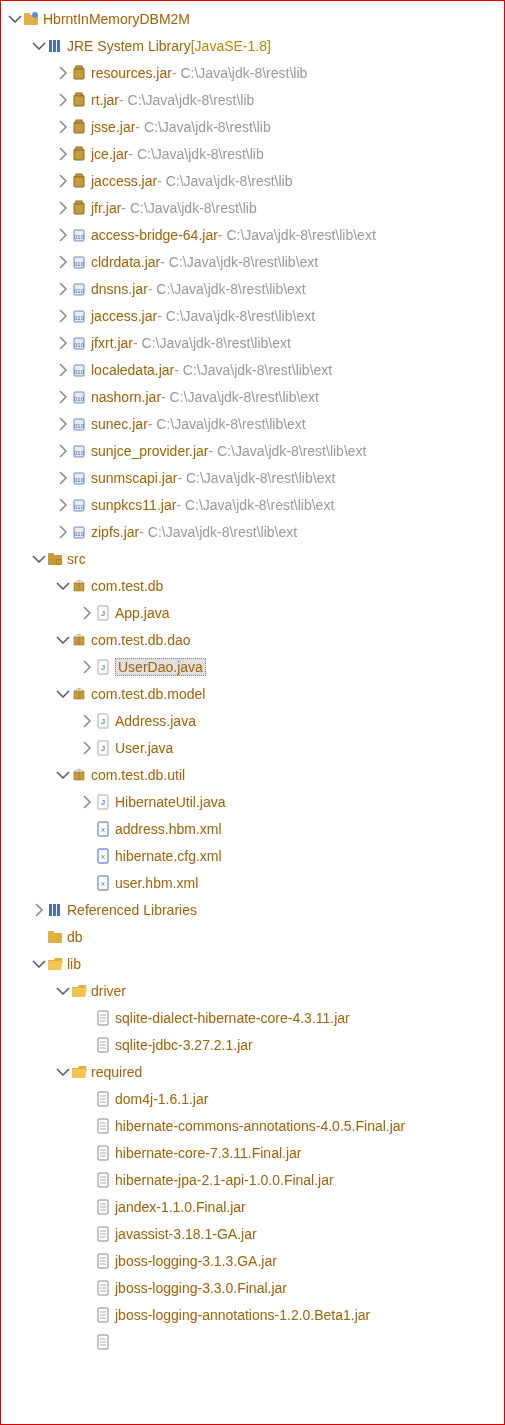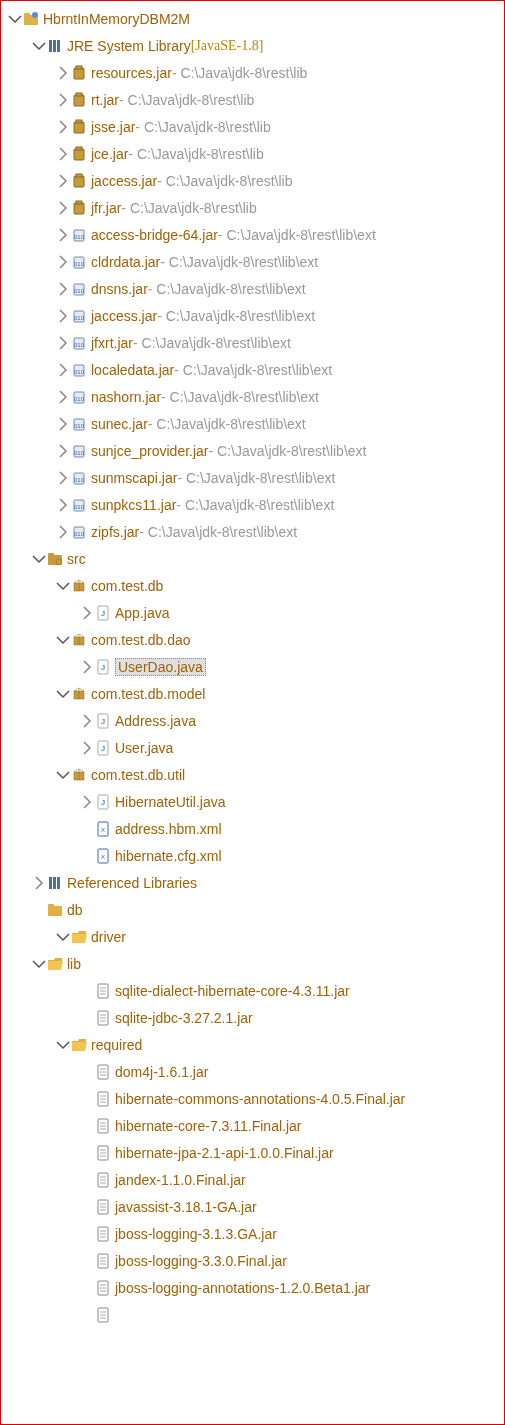--- a/index.html
+++ b/index.html
@@ -39,21 +39,21 @@
     width: 16px;
     height: 16px;
     display: inline-flex;
     align-items: center;
     justify-content: center;
     margin-right: 4px;
     flex-shrink: 0;
   }
   .label { color: #a16207; }
   .path  { color: #999; }
-  .decor { color: #b8860b; font-family: Liberation Serif, serif; }
+  .decor { color: #b8860b; }
   .sel {
     background: #e0e0e0;
     border: 1px dotted #888;
     padding: 0 2px;
   }
   .ic-lib    { fill: #4c6ea5; }
   .ic-jar    { fill: #c79b3a; stroke:#8a6a1e; }
   .ic-jar-ext{ fill: #eaeaea; stroke:#6a8cc7; }
   .ic-pkgroot{ fill: #c79b3a; }
   .ic-pkg    { fill: #c79b3a; }
@@ -519,20 +519,30 @@
       <span class="indent" style="width: 78px;"></span>
       <span class="arrow"></span>
       <span class="icon">
         <svg width="16" height="16" viewBox="0 0 16 16">
           <use href="#ic-xml"></use>
         </svg>
       </span>
       <span class="label">hibernate.cfg.xml</span>
     </div>
     <div class="row">
+      <span class="indent" style="width: 78px;"></span>
+      <span class="arrow"></span>
+      <span class="icon">
+        <svg width="16" height="16" viewBox="0 0 16 16">
+          <use href="#ic-xml"></use>
+        </svg>
+      </span>
+      <span class="label">user.hbm.xml</span>
+    </div>
+    <div class="row">
       <span class="indent" style="width: 30px;"></span>
       <span class="arrow">
         <svg width="16" height="16" viewBox="0 0 16 16">
           <use href="#arrow-right"></use>
         </svg>
       </span>
       <span class="icon">
         <svg width="16" height="16" viewBox="0 0 16 16">
           <use href="#ic-library"></use>
         </svg>
@@ -543,46 +553,46 @@
       <span class="indent" style="width: 30px;"></span>
       <span class="arrow"></span>
       <span class="icon">
         <svg width="16" height="16" viewBox="0 0 16 16">
           <use href="#ic-folder"></use>
         </svg>
       </span>
       <span class="label">db</span>
     </div>
     <div class="row">
-      <span class="indent" style="width: 54px;"></span>
+      <span class="indent" style="width: 30px;"></span>
       <span class="arrow">
         <svg width="16" height="16" viewBox="0 0 16 16">
           <use href="#arrow-down"></use>
         </svg>
       </span>
       <span class="icon">
         <svg width="16" height="16" viewBox="0 0 16 16">
           <use href="#ic-folder-open"></use>
         </svg>
       </span>
+      <span class="label">lib</span>
+    </div>
+    <div class="row">
+      <span class="indent" style="width: 54px;"></span>
+      <span class="arrow">
+        <svg width="16" height="16" viewBox="0 0 16 16">
+          <use href="#arrow-down"></use>
+        </svg>
+      </span>
+      <span class="icon">
+        <svg width="16" height="16" viewBox="0 0 16 16">
+          <use href="#ic-folder-open"></use>
+        </svg>
+      </span>
       <span class="label">driver</span>
-    </div>
-    <div class="row">
-      <span class="indent" style="width: 30px;"></span>
-      <span class="arrow">
-        <svg width="16" height="16" viewBox="0 0 16 16">
-          <use href="#arrow-down"></use>
-        </svg>
-      </span>
-      <span class="icon">
-        <svg width="16" height="16" viewBox="0 0 16 16">
-          <use href="#ic-folder-open"></use>
-        </svg>
-      </span>
-      <span class="label">lib</span>
     </div>
     <div class="row">
       <span class="indent" style="width: 78px;"></span>
       <span class="arrow"></span>
       <span class="icon">
         <svg width="16" height="16" viewBox="0 0 16 16">
           <use href="#ic-file"></use>
         </svg>
       </span>
       <span class="label">sqlite-dialect-hibernate-core-4.3.11.jar</span>

